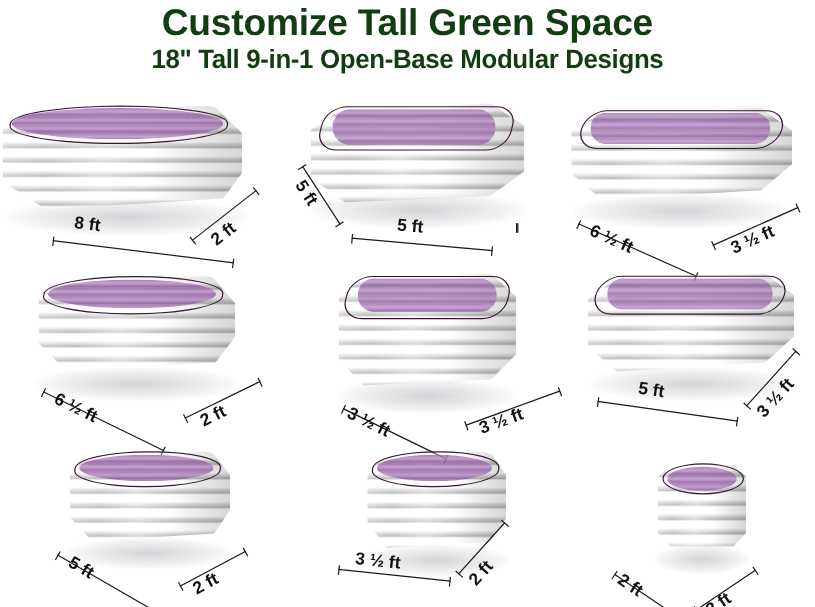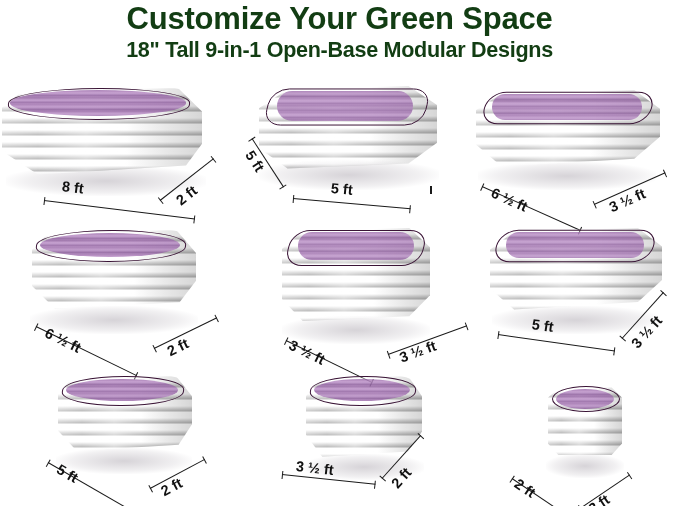--- a/index.html
+++ b/index.html
@@ -86,21 +86,21 @@
   .dim:after{right:0;}
   .dimlabel{
     position:absolute;color:#111;font-weight:bold;font-size:14.5px;
     white-space:nowrap;transform-origin:0 50%;letter-spacing:0px;
   }
 </style>
 </head>
 <body>
 
 <div class="titles">
-  <div class="title">Customize Your Green Space</div>
+  <div class="title">Customize Tall Green Space</div>
   <div class="subtitle">18"  Tall 9-in-1 Open-Base Modular Designs</div>
 </div>
 
 <div class="grid">
 
   <div class="cell" style="left:0px;top:0px;width:240px;height:140px;">
     <div class="shadow" style="left:6px;top:84px;width:200px;height:30px;"></div>
     <div class="planter" style="left:2px;top:6px;width:200px;height:90px;">
       <div class="wall" style="border-radius:34px/18px;overflow:hidden;
            clip-path:polygon(0% 22%,10% 4%,88% 0%,100% 26%,100% 62%,92% 86%,18% 96%,0% 70%);">

